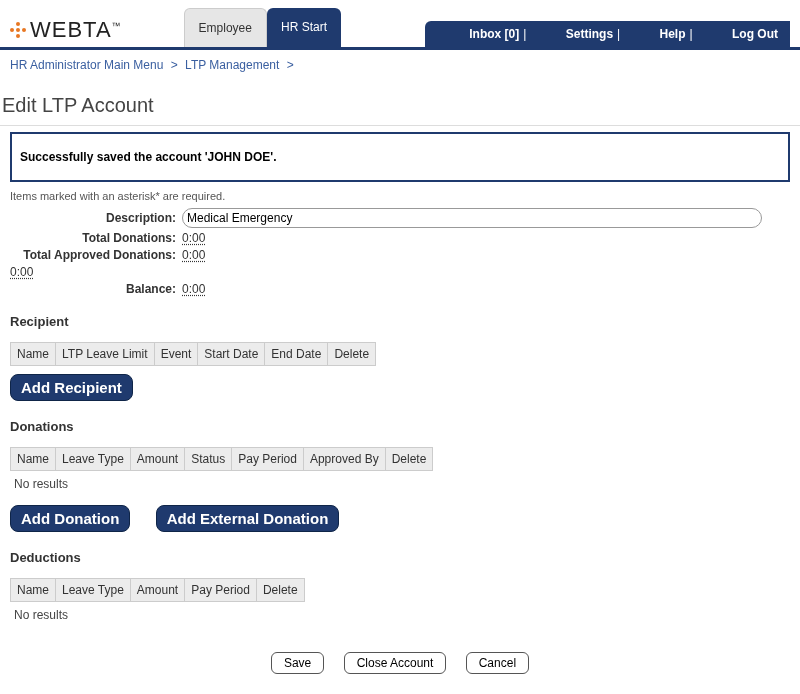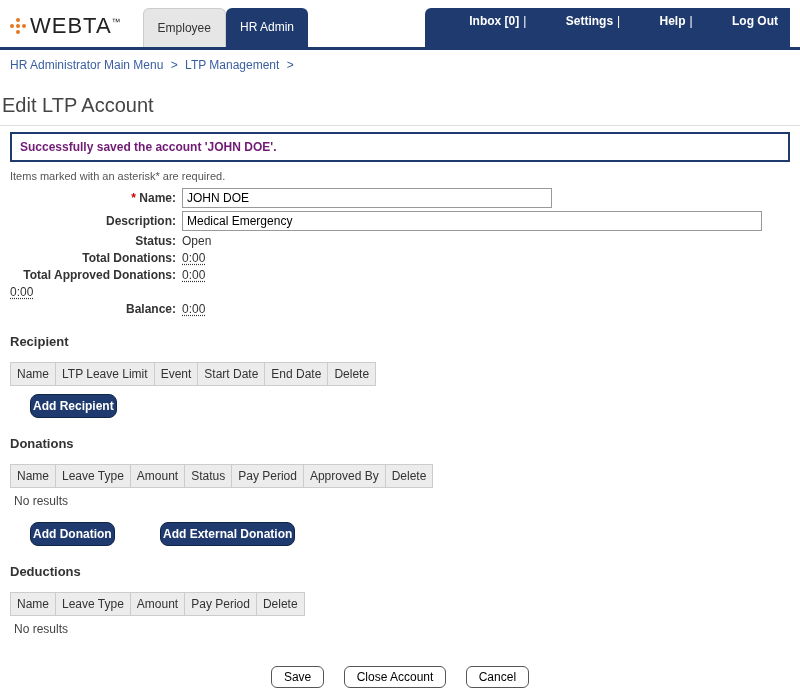--- a/index.html
+++ b/index.html
@@ -1,19 +1,19 @@
 <!DOCTYPE html>
 <html><head>
   <meta charset="utf-8">
   <style>
     * { box-sizing: border-box; margin: 0; padding: 0; }
     body { font-family: Arial, Helvetica, sans-serif; font-size: 12px; color: #333; background: #fff; width: 800px; }
     
     
-    .header { display: flex; border-bottom: 3px solid #1f3a6e; padding: 8px 10px 0 10px; }
+    .header { display: flex; align-items: flex-end; border-bottom: 3px solid #1f3a6e; padding: 8px 10px 0 10px; gap: 41px; }
     .logo { display: flex; align-items: center; margin-right: 15px; margin-bottom: 4px; }
     .logo-dots { display: grid; grid-template-columns: repeat(3, 4px); grid-template-rows: repeat(3, 4px); gap: 2px; margin-right: 4px; }
     .dot { width: 4px; height: 4px; border-radius: 50%; background: #e87722; }
     .dot.empty { background: transparent; }
     .logo-text { font-size: 22px; font-weight: normal; letter-spacing: 1px; color: #222; }
     .logo-text .tm { font-size: 9px; vertical-align: super; }
     
     .tabs { display: flex; margin-left: 6px; }
     .tab { padding: 12px 14px; border-top-left-radius: 6px; border-top-right-radius: 6px; font-size: 12px; cursor: pointer; }
     .tab.inactive { background: #e6e6e6; color: #333; border: 1px solid #ccc; border-bottom: none; }
@@ -27,39 +27,39 @@
     .breadcrumb { padding: 8px 10px; font-size: 12px; }
     .breadcrumb a { color: #3a5fa0; text-decoration: none; cursor: pointer; }
     .breadcrumb .sep { color: #3a5fa0; margin: 0 4px; }
     
     
     .page-title { font-size: 20px; font-weight: normal; color: #444; padding: 14px 10px 8px 2px; }
     .title-rule { border: none; border-top: 1px solid #ddd; margin: 0 0 6px 0; }
     
     
     .content { padding: 0 10px; }
-    .notice { border: 2px solid #1f3a6e; padding: 6px 8px; color: #701a75; font-weight: bold; font-size: 12px; margin-bottom: 8px; }
+    .notice { border: 2px solid #1f3a6e; padding: 16px 8px; color: #000000; font-weight: bold; font-size: 12px; margin-bottom: 8px; }
     .required-note { font-size: 11px; color: #555; margin-bottom: 6px; }
     
     .form-rows { }
     .form-row { display: flex; align-items: center; margin: 3px 0; }
     .form-label { width: 172px; text-align: right; font-weight: bold; padding-right: 6px; font-size: 12px; }
     .form-label .req { color: #c00; }
     .form-value { font-size: 12px; color: #333; }
     .form-value input[type=text] { font-size: 12px; padding: 2px 4px; border: 1px solid #999; }
     .form-value .underlined { text-decoration: underline dotted; text-underline-offset: 2px; cursor: help; }
     
     .section-heading { font-weight: bold; font-size: 13px; margin-top: 18px; margin-bottom: 3px; }
     
     table.grid { border-collapse: collapse; margin-top: 13px; }
     table.grid th { background: #ececec; border: 1px solid #ccc; padding: 4px 6px; font-weight: normal; font-size: 12px; text-align: left; }
     
     .no-results { font-size: 12px; color: #444; margin: 6px 0 6px 4px; }
     
-    .btn-dark { background: #1f3a6e; color: #fff; border: 1px solid #0f2548; border-radius: 8px; padding: 4px 2px; font-size: 12px; font-weight: bold; cursor: pointer; margin-top: 8px; margin-right: 22px; margin-left: 20px; }
+    .btn-dark { background: #1f3a6e; color: #fff; border: 1px solid #0f2548; border-radius: 8px; padding: 4px 10px; font-size: 15px; font-weight: bold; cursor: pointer; margin-top: 8px; margin-right: 22px; }
     
     .footer-buttons { text-align: center; margin: 26px 0 12px 0; }
     .btn-light { background: #fff; border: 1px solid #555; border-radius: 6px; padding: 3px 12px; font-size: 12px; cursor: pointer; margin: 4px 8px; }
   </style>
 </head>
 <body>
 
 <div class="header">
   <div class="logo">
     <div class="logo-dots">
@@ -70,21 +70,21 @@
         <span class="dot"></span>
         <span class="dot"></span>
       <span class="dot empty"></span>
         <span class="dot"></span>
         <span class="dot empty"></span>
     </div>
     <span class="logo-text"><span>WEBTA</span><span class="tm">™</span></span>
   </div>
   <div class="tabs">
     <div class="tab inactive">Employee</div>
-    <div class="tab active">HR Admin</div>
+    <div class="tab active">HR Start</div>
   </div>
   <div class="toplinks">
     <a>Inbox [0]</a><span class="sep">|</span>
     <a>Settings</a><span class="sep">|</span>
     <a>Help</a><span class="sep">|</span>
     <a>Log Out</a>
   </div>
 </div>
 
 <div class="breadcrumb">
@@ -96,30 +96,22 @@
 
 <div class="page-title">Edit LTP Account</div>
 <hr class="title-rule">
 
 <div class="content">
   <div class="notice">Successfully saved the account 'JOHN DOE'.</div>
   <div class="required-note">Items marked with an asterisk* are required.</div>
 
   <div class="form-rows">
     <div class="form-row">
-      <div class="form-label"><span class="req">*</span> <span>Name:</span></div>
-      <div class="form-value"><input type="text" style="width: 370px;" value="JOHN DOE"></div>
-    </div>
-    <div class="form-row">
       <div class="form-label">Description:</div>
-      <div class="form-value"><input type="text" style="width: 580px;" value="Medical Emergency"></div>
-    </div>
-    <div class="form-row">
-      <div class="form-label">Status:</div>
-      <div class="form-value">Open</div>
+      <div class="form-value"><input type="text" style="width: 580px; border-radius: 10px;" value="Medical Emergency"></div>
     </div>
     <div class="form-row">
       <div class="form-label">Total Donations:</div>
       <div class="form-value"><span class="underlined">0:00</span></div>
     </div>
     <div class="form-row">
       <div class="form-label">Total Approved Donations:</div>
       <div class="form-value"><span class="underlined">0:00</span></div>
     </div>
     <div class="form-row">

